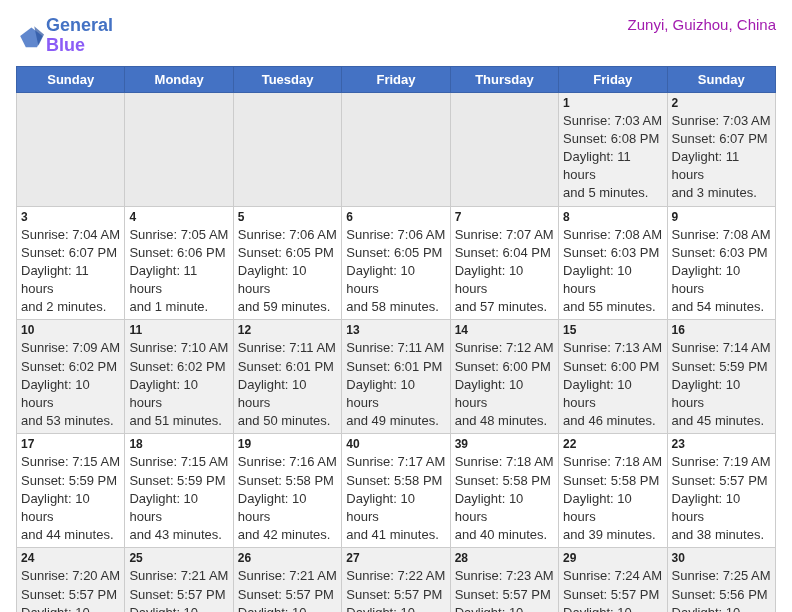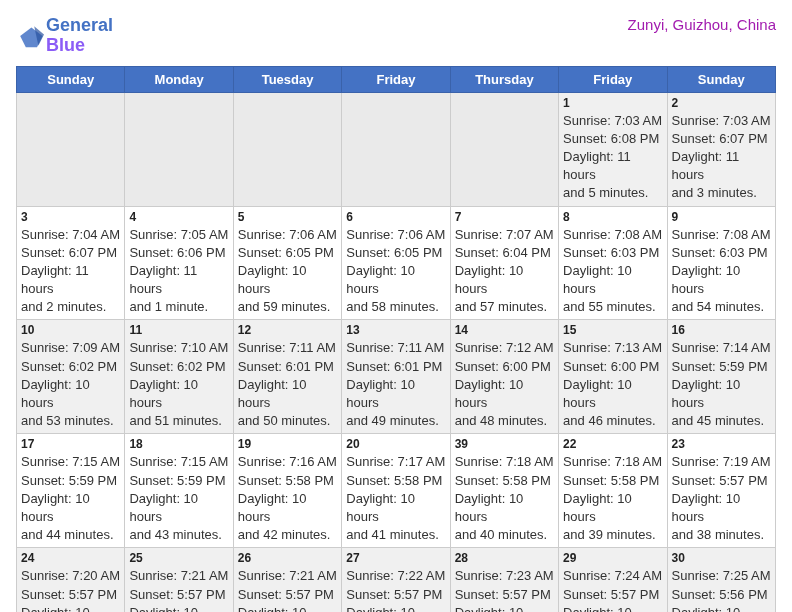--- a/index.html
+++ b/index.html
@@ -210,21 +210,21 @@
           </td>
           <td>
             <span class="day-num">18</span>
             <div class="day-info">Sunrise: 7:15 AM<br>Sunset: 5:59 PM<br>Daylight: 10 hours<br>and 43 minutes.</div>
           </td>
           <td>
             <span class="day-num">19</span>
             <div class="day-info">Sunrise: 7:16 AM<br>Sunset: 5:58 PM<br>Daylight: 10 hours<br>and 42 minutes.</div>
           </td>
           <td>
-            <span class="day-num">20</span>
+            <span class="day-num">40</span>
             <div class="day-info">Sunrise: 7:17 AM<br>Sunset: 5:58 PM<br>Daylight: 10 hours<br>and 41 minutes.</div>
           </td>
           <td>
             <span class="day-num">39</span>
             <div class="day-info">Sunrise: 7:18 AM<br>Sunset: 5:58 PM<br>Daylight: 10 hours<br>and 40 minutes.</div>
           </td>
           <td>
             <span class="day-num">22</span>
             <div class="day-info">Sunrise: 7:18 AM<br>Sunset: 5:58 PM<br>Daylight: 10 hours<br>and 39 minutes.</div>
           </td>

